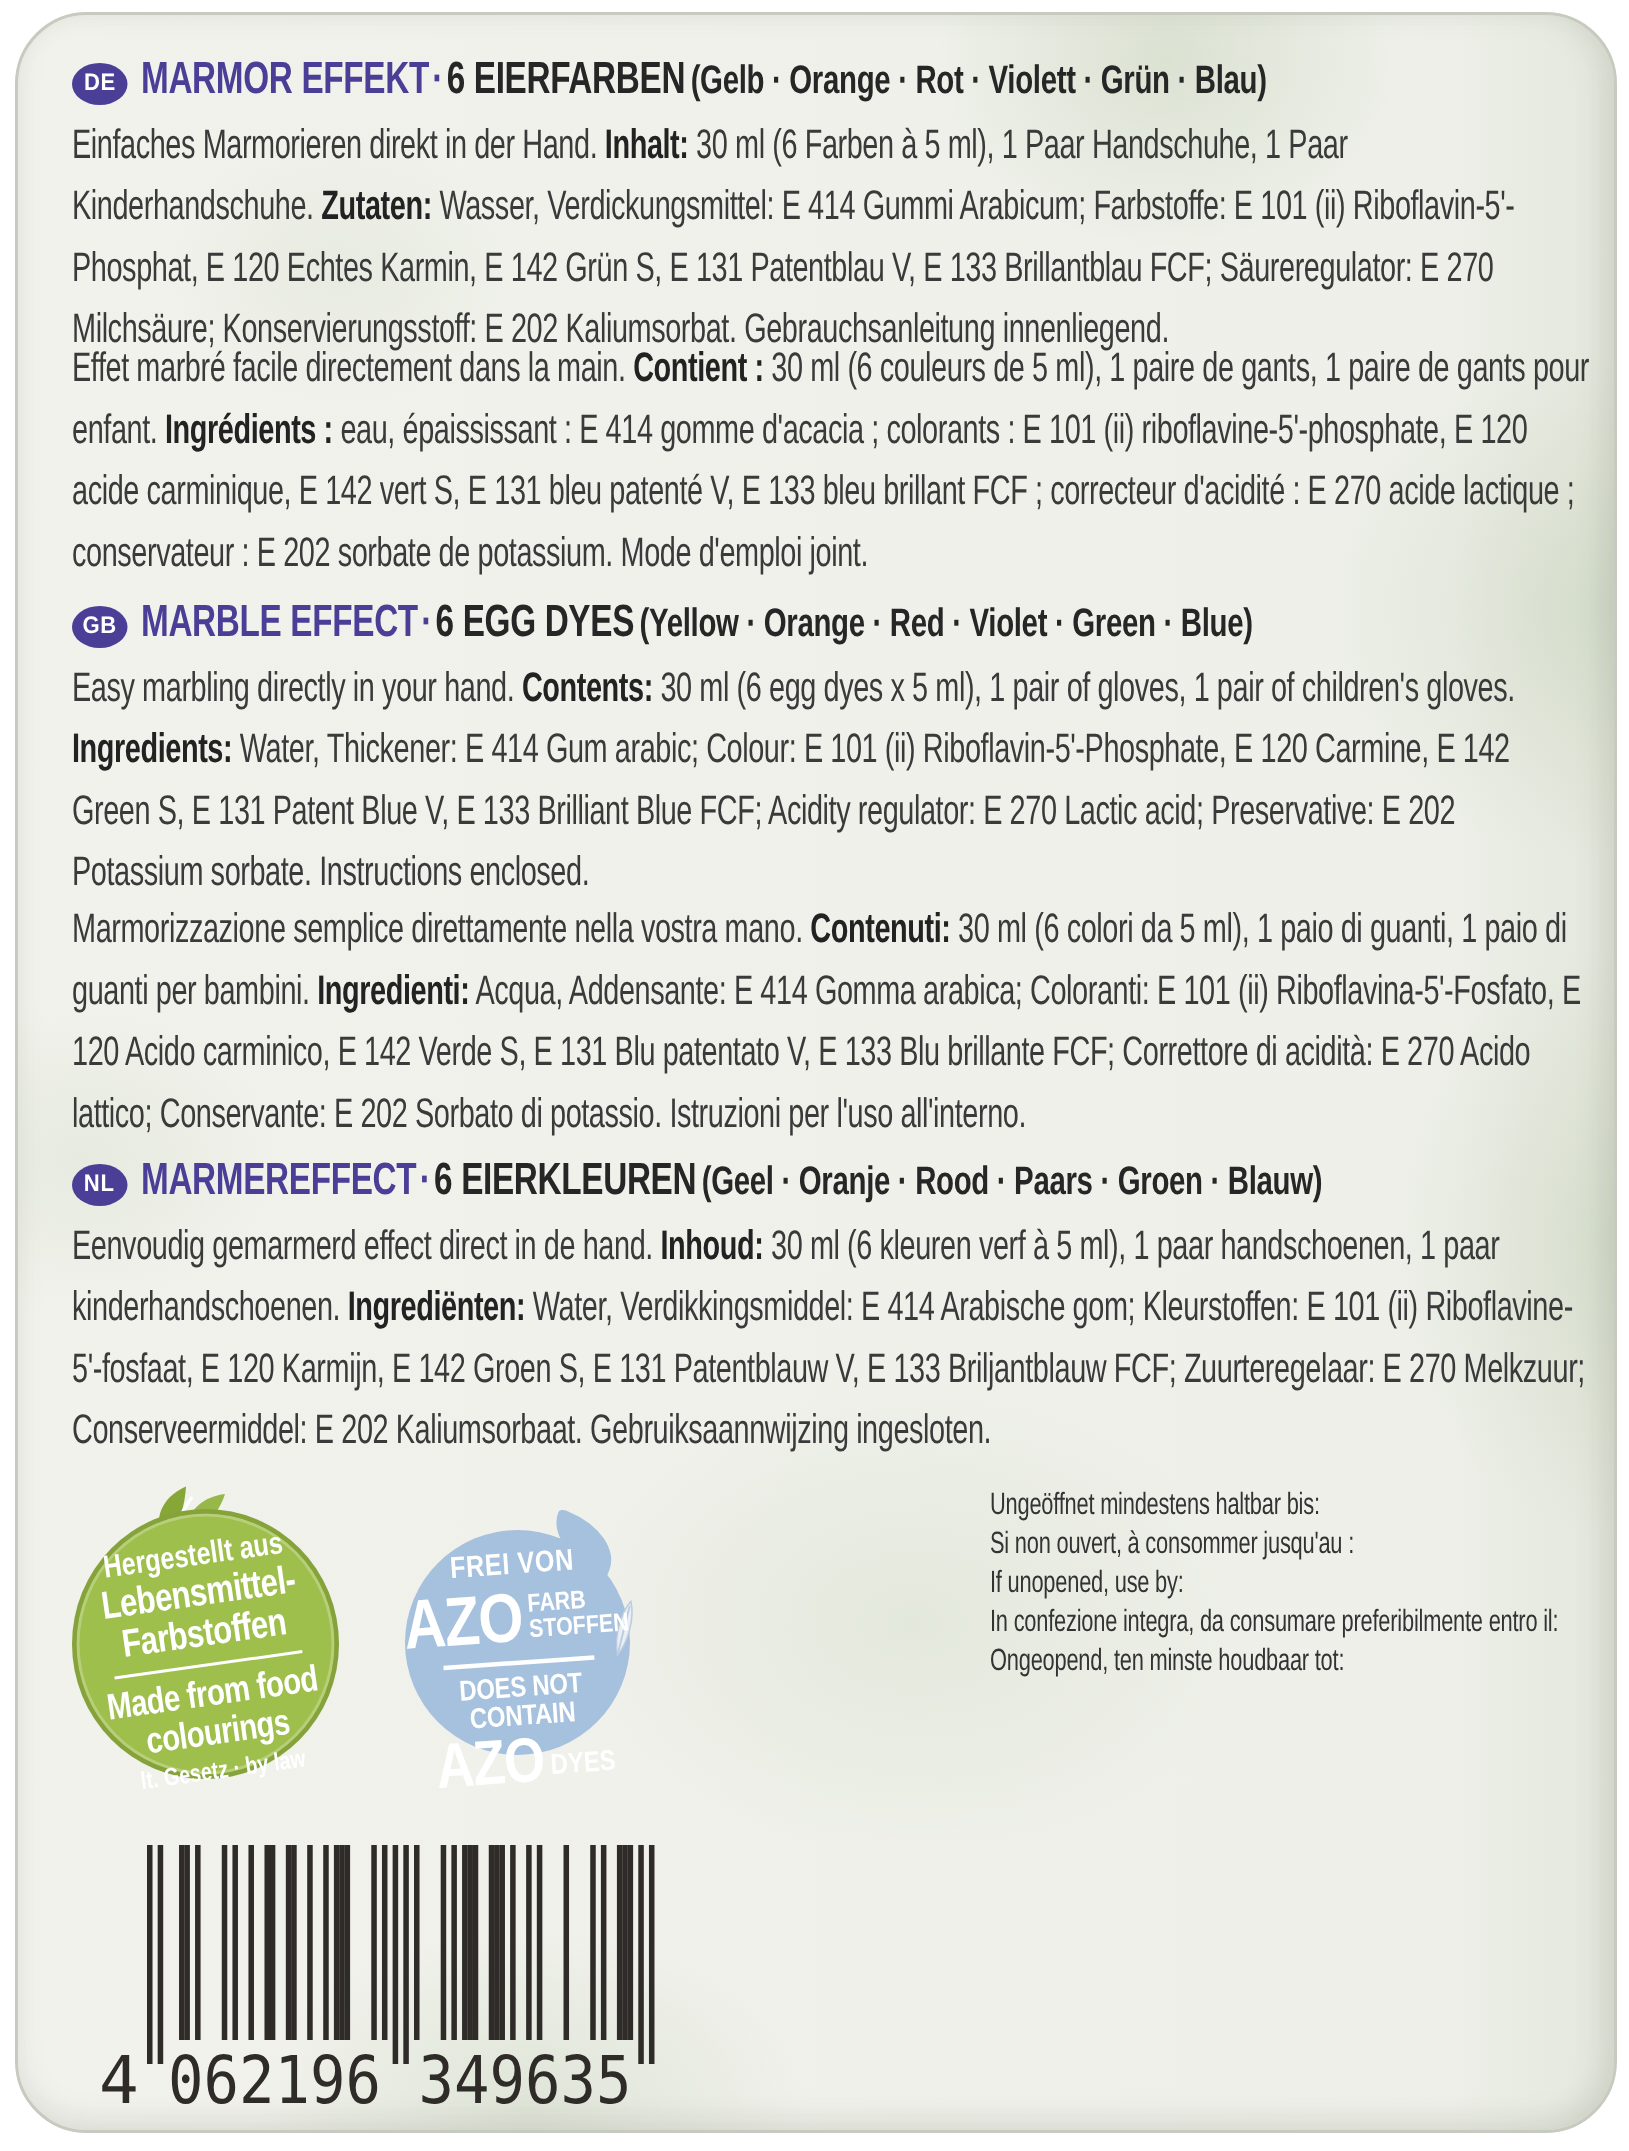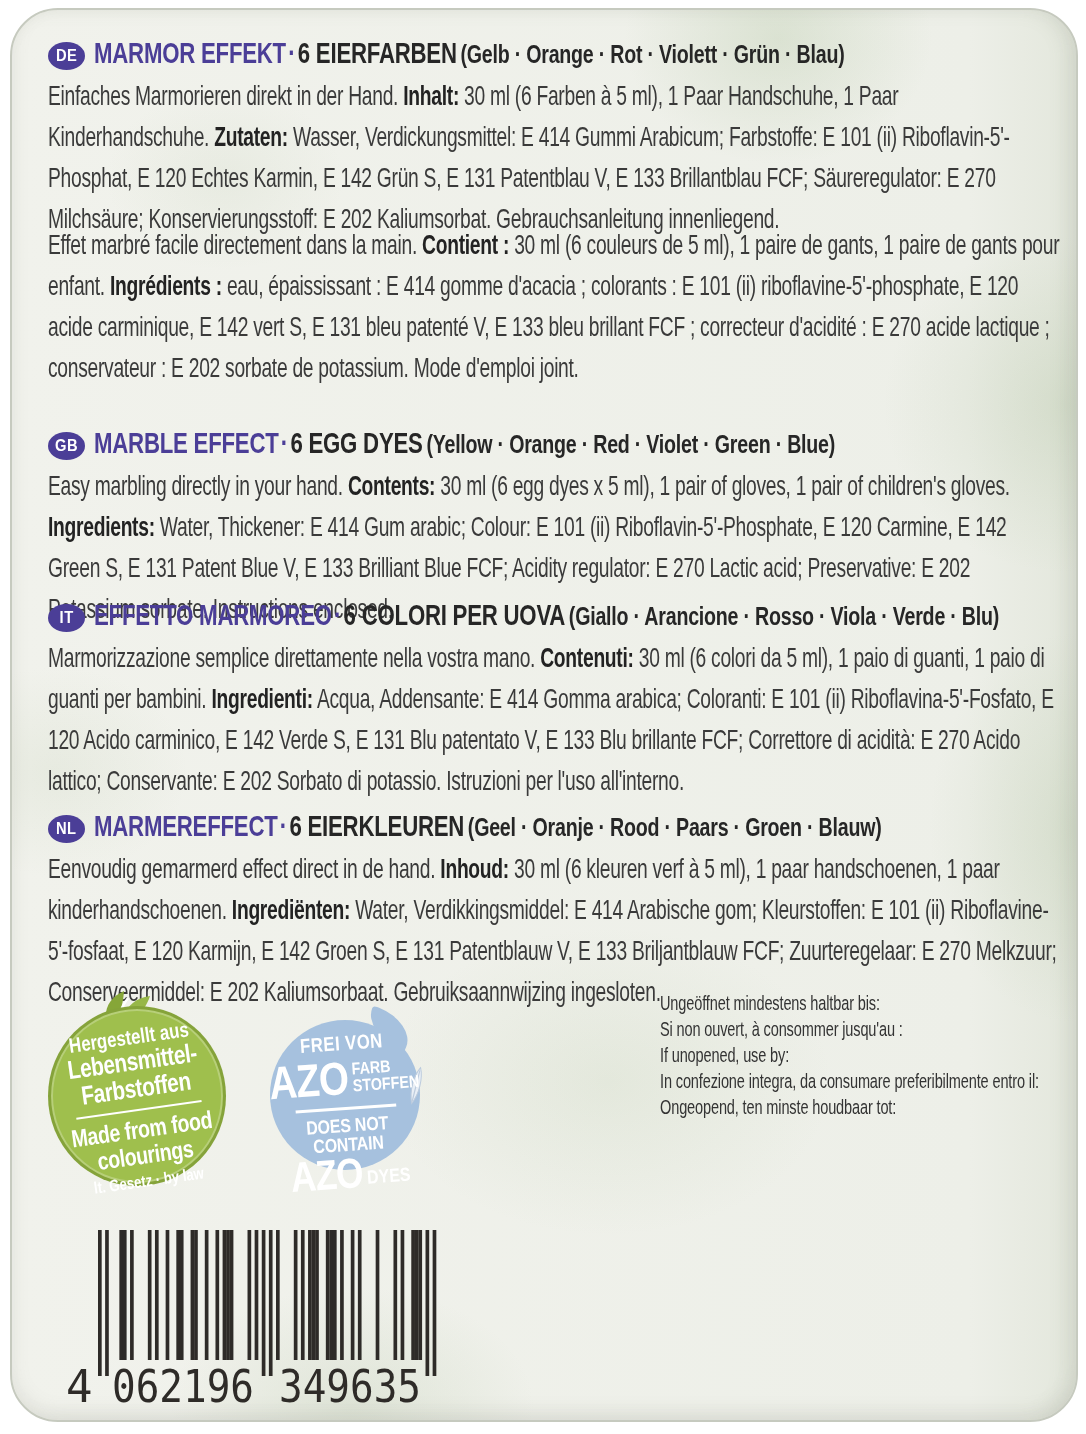--- a/index.html
+++ b/index.html
@@ -89,41 +89,35 @@
         </span>
       <span class="head-cond"><span class="t-purple">MARMOR EFFEKT</span><span class="t-sep">·</span><span class="t-black">6 EIERFARBEN</span><span class="t-colors">(Gelb · Orange · Rot · Violett · Grün · Blau)</span></span>
     </div>
     <p class="sec-body"><span>Einfaches Marmorieren direkt in der Hand. </span><b>Inhalt:</b><span> 30 ml (6 Farben à 5 ml), 1 Paar Handschuhe, 1 Paar Kinderhandschuhe. </span><b>Zutaten:</b><span> Wasser, Verdickungsmittel: E 414 Gummi Arabicum; Farbstoffe: E 101 (ii) Riboflavin-5'-Phosphat, E 120 Echtes Karmin, E 142 Grün S, E 131 Patentblau V, E 133 Brillantblau FCF; Säureregulator: E 270 Milchsäure; Konservierungsstoff: E 202 Kaliumsorbat. Gebrauchsanleitung innenliegend.</span></p>
   </section>
 
   <section class="lang-sec" style="top:214px">
     <p class="sec-body"><span>Effet marbré facile directement dans la main. </span><b>Contient :</b><span> 30 ml (6 couleurs de 5 ml), 1 paire de gants, 1 paire de gants pour enfant. </span><b>Ingrédients :</b><span> eau, épaississant : E 414 gomme d'acacia ; colorants : E 101 (ii) riboflavine-5'-phosphate, E 120 acide carminique, E 142 vert S, E 131 bleu patenté V, E 133 bleu brillant FCF ; correcteur d'acidité : E 270 acide lactique ; conservateur : E 202 sorbate de potassium. Mode d'emploi joint.</span></p>
   </section>
 
-  <section class="lang-sec" style="top:416px">
+  <section class="lang-sec" style="top:388px">
     <div class="sec-head">
       <span class="lang-badge">
           <span class="lang-badge-txt">GB</span>
         </span>
       <span class="head-cond"><span class="t-purple">MARBLE EFFECT</span><span class="t-sep">·</span><span class="t-black">6 EGG DYES</span><span class="t-colors">(Yellow · Orange · Red · Violet · Green · Blue)</span></span>
     </div>
     <p class="sec-body"><span>Easy marbling directly in your hand. </span><b>Contents:</b><span> 30 ml (6 egg dyes x 5 ml), 1 pair of gloves, 1 pair of children's gloves. </span><b>Ingredients:</b><span> Water, Thickener: E 414 Gum arabic; Colour: E 101 (ii) Riboflavin-5'-Phosphate, E 120 Carmine, E 142 Green S, E 131 Patent Blue V, E 133 Brilliant Blue FCF; Acidity regulator: E 270 Lactic acid; Preservative: E 202 Potassium sorbate. Instructions enclosed.</span></p>
   </section>
 
   <section class="lang-sec" style="top:588px">
-    <div class="sec-head">
-      <span class="lang-badge">
-          <span class="lang-badge-txt">IT</span>
-        </span>
-      <span class="head-cond"><span class="t-purple">EFFETTO MARMOREO</span><span class="t-sep">·</span><span class="t-black">6 COLORI PER UOVA</span><span class="t-colors">(Giallo · Arancione · Rosso · Viola · Verde · Blu)</span></span>
-    </div>
     <p class="sec-body"><span>Marmorizzazione semplice direttamente nella vostra mano. </span><b>Contenuti:</b><span> 30 ml (6 colori da 5 ml), 1 paio di guanti, 1 paio di guanti per bambini. </span><b>Ingredienti:</b><span> Acqua, Addensante: E 414 Gomma arabica; Coloranti: E 101 (ii) Riboflavina-5'-Fosfato, E 120 Acido carminico, E 142 Verde S, E 131 Blu patentato V, E 133 Blu brillante FCF; Correttore di acidità: E 270 Acido lattico; Conservante: E 202 Sorbato di potassio. Istruzioni per l'uso all'interno.</span></p>
   </section>
 
-  <section class="lang-sec" style="top:799px">
+  <section class="lang-sec" style="top:760px">
     <div class="sec-head">
       <span class="lang-badge">
           <span class="lang-badge-txt">NL</span>
         </span>
       <span class="head-cond"><span class="t-purple">MARMEREFFECT</span><span class="t-sep">·</span><span class="t-black">6 EIERKLEUREN</span><span class="t-colors">(Geel · Oranje · Rood · Paars · Groen · Blauw)</span></span>
     </div>
     <p class="sec-body"><span>Eenvoudig gemarmerd effect direct in de hand. </span><b>Inhoud:</b><span> 30 ml (6 kleuren verf à 5 ml), 1 paar handschoenen, 1 paar kinderhandschoenen. </span><b>Ingrediënten:</b><span> Water, Verdikkingsmiddel: E 414 Arabische gom; Kleurstoffen: E 101 (ii) Riboflavine-5'-fosfaat, E 120 Karmijn, E 142 Groen S, E 131 Patentblauw V, E 133 Briljantblauw FCF; Zuurteregelaar: E 270 Melkzuur; Conserveermiddel: E 202 Kaliumsorbaat. Gebruiksaannwijzing ingesloten.</span></p>
   </section>
 
   <div class="best-before">

